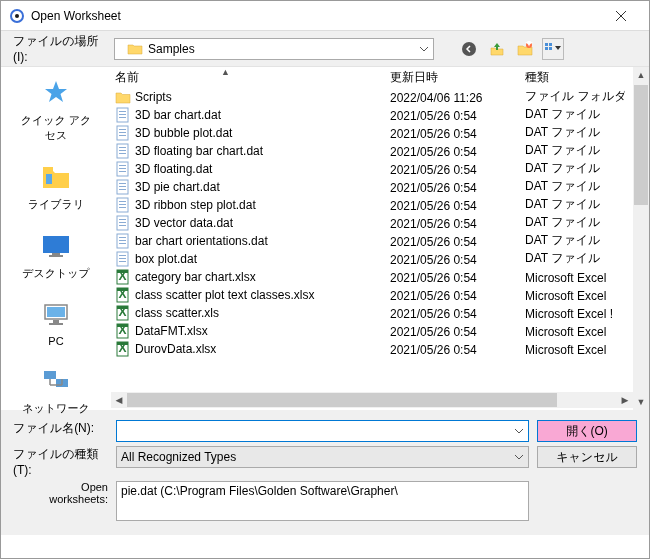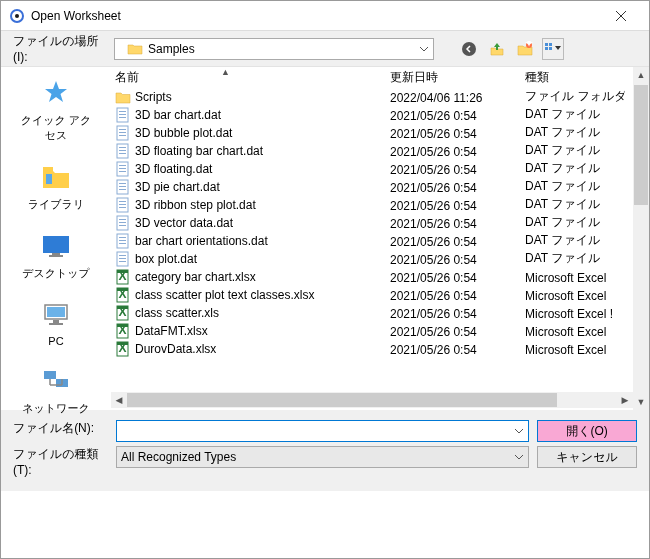--- a/index.html
+++ b/index.html
@@ -429,13 +429,19 @@
     <div class="selin">
       <span>All Recognized Types</span>
       <span class="chev"><svg width="10" height="10">
             <path d="M1 3l4 4 4-4" fill="none" stroke="#555"></path>
           </svg></span>
     </div>
     <div class="btn">
         <span>キャンセル</span>
       </div>
   </div>
+  <div class="frow">
+    <span class="flbl2" style="white-space:pre-line">Open
+worksheets:</span>
+    <div class="ows"><span>pie.dat (C:\Program Files\Golden Software\Grapher\</span></div>
+    <div style="width:100px"></div>
+  </div>
 </div>
 
 </body></html>

